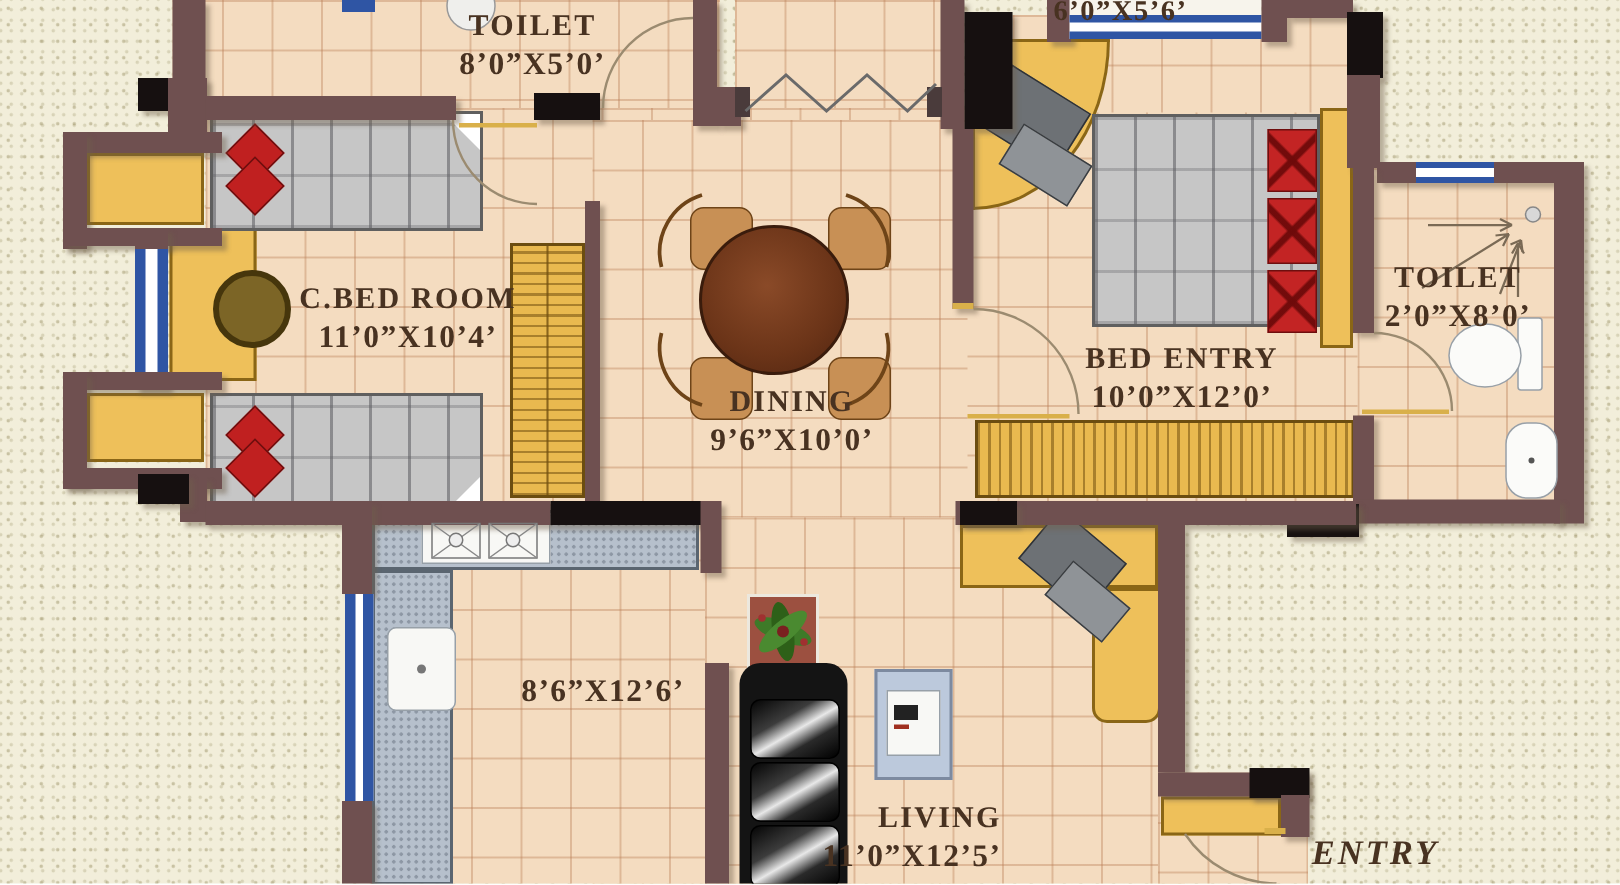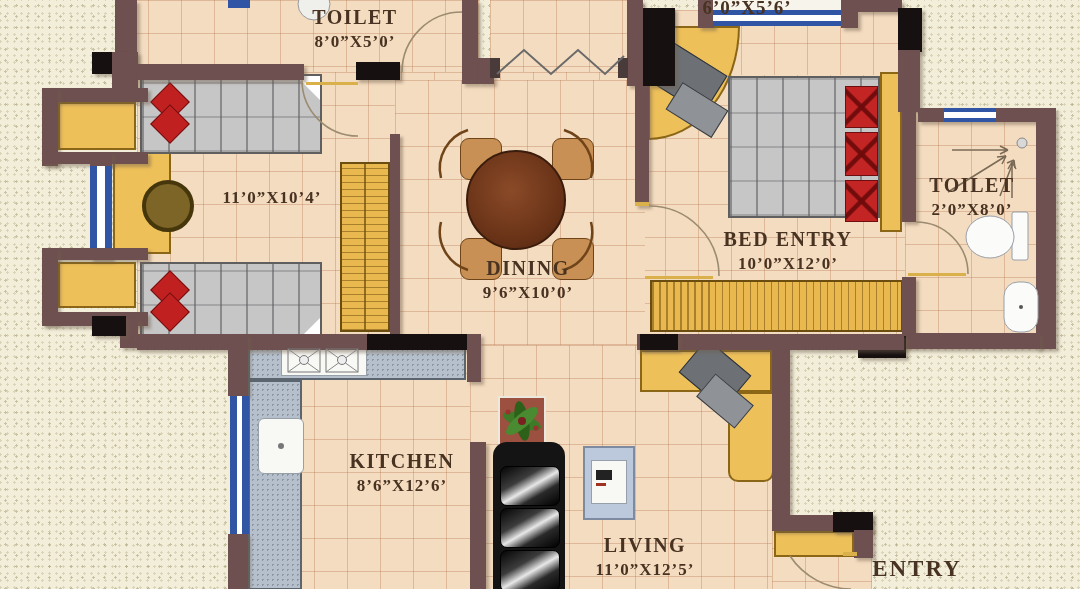--- a/index.html
+++ b/index.html
@@ -56,22 +56,22 @@
     background-image:radial-gradient(rgba(80,90,105,.4) 1px, transparent 1px);background-size:5px 5px;}
   .white{position:absolute;background:#f8f8f5;border:1.5px solid #97a0a8;box-sizing:border-box;}
   .sofa{position:absolute;background:#141414;border-radius:14px 14px 0 0;}
   .cush{position:absolute;background:linear-gradient(150deg,#050505 0%,#3c3c3c 34%,#e8e8e8 52%,#2a2a2a 70%,#000 100%);
     border:1px solid #000;border-radius:7px;}
   .tvu{position:absolute;background:#bcc9dc;border:2px solid #7d8aa0;box-sizing:border-box;}
   .pot{position:absolute;background:#9c5040;border:2px solid #ece8de;box-sizing:border-box;}
   .post{position:absolute;background:#4a3b3b;}
   .lbl{position:absolute;transform:translateX(-50%);text-align:center;color:#483221;font-weight:bold;z-index:40;white-space:nowrap;}
   .lbl .nm{font-size:20px;letter-spacing:1.5px;line-height:26px;}
-  .lbl .dim{font-size:17px;letter-spacing:1px;line-height:24px;}
-  .lbl.big .nm{font-size:23px;letter-spacing:2px;}
+  .lbl .dim{font-size:21px;letter-spacing:1px;line-height:24px;}
+  .lbl.big .nm{font-size:23px;letter-spacing:2px;font-style:italic;}
   svg.ovl{position:absolute;left:0;top:0;z-index:30;pointer-events:none;}
   .fz{z-index:5}.fu{z-index:10}.wz{z-index:20}
 </style>
 </head>
 <body>
 
 <div class="stage">
 
   <div class="floor fz" style="left:115px;top:0;width:365px;height:84px;"></div>
   <div class="floor fz" style="left:490px;top:0;width:150px;height:85px;"></div>
@@ -251,39 +251,39 @@
   </svg>
 
   <div class="lbl" style="left:355px;top:4px;">
     <div class="nm">TOILET</div>
     <div class="dim">8’0”X5’0’</div>
   </div>
   <div class="lbl" style="left:747px;top:-4px;">
     <div class="dim" style="font-size:19px;">6’0”X5’6’</div>
   </div>
   <div class="lbl" style="left:272px;top:186px;">
+    <div class="nm">C.BED ROOM</div>
     <div class="dim">11’0”X10’4’</div>
   </div>
   <div class="lbl" style="left:528px;top:255px;">
     <div class="nm">DINING</div>
     <div class="dim">9’6”X10’0’</div>
   </div>
   <div class="lbl" style="left:788px;top:226px;">
     <div class="nm">BED ENTRY</div>
     <div class="dim">10’0”X12’0’</div>
   </div>
   <div class="lbl" style="left:972px;top:172px;">
     <div class="nm">TOILET</div>
     <div class="dim">2’0”X8’0’</div>
   </div>
   <div class="lbl" style="left:402px;top:448px;">
-    <div class="nm">KITCHEN</div>
     <div class="dim">8’6”X12’6’</div>
   </div>
-  <div class="lbl" style="left:645px;top:532px;">
+  <div class="lbl" style="left:608px;top:532px;text-align:right;">
     <div class="nm">LIVING</div>
     <div class="dim">11’0”X12’5’</div>
   </div>
   <div class="lbl big" style="left:917px;top:556px;">
     <div class="nm">ENTRY</div>
   </div>
 
 </div>
 
 </body></html>

